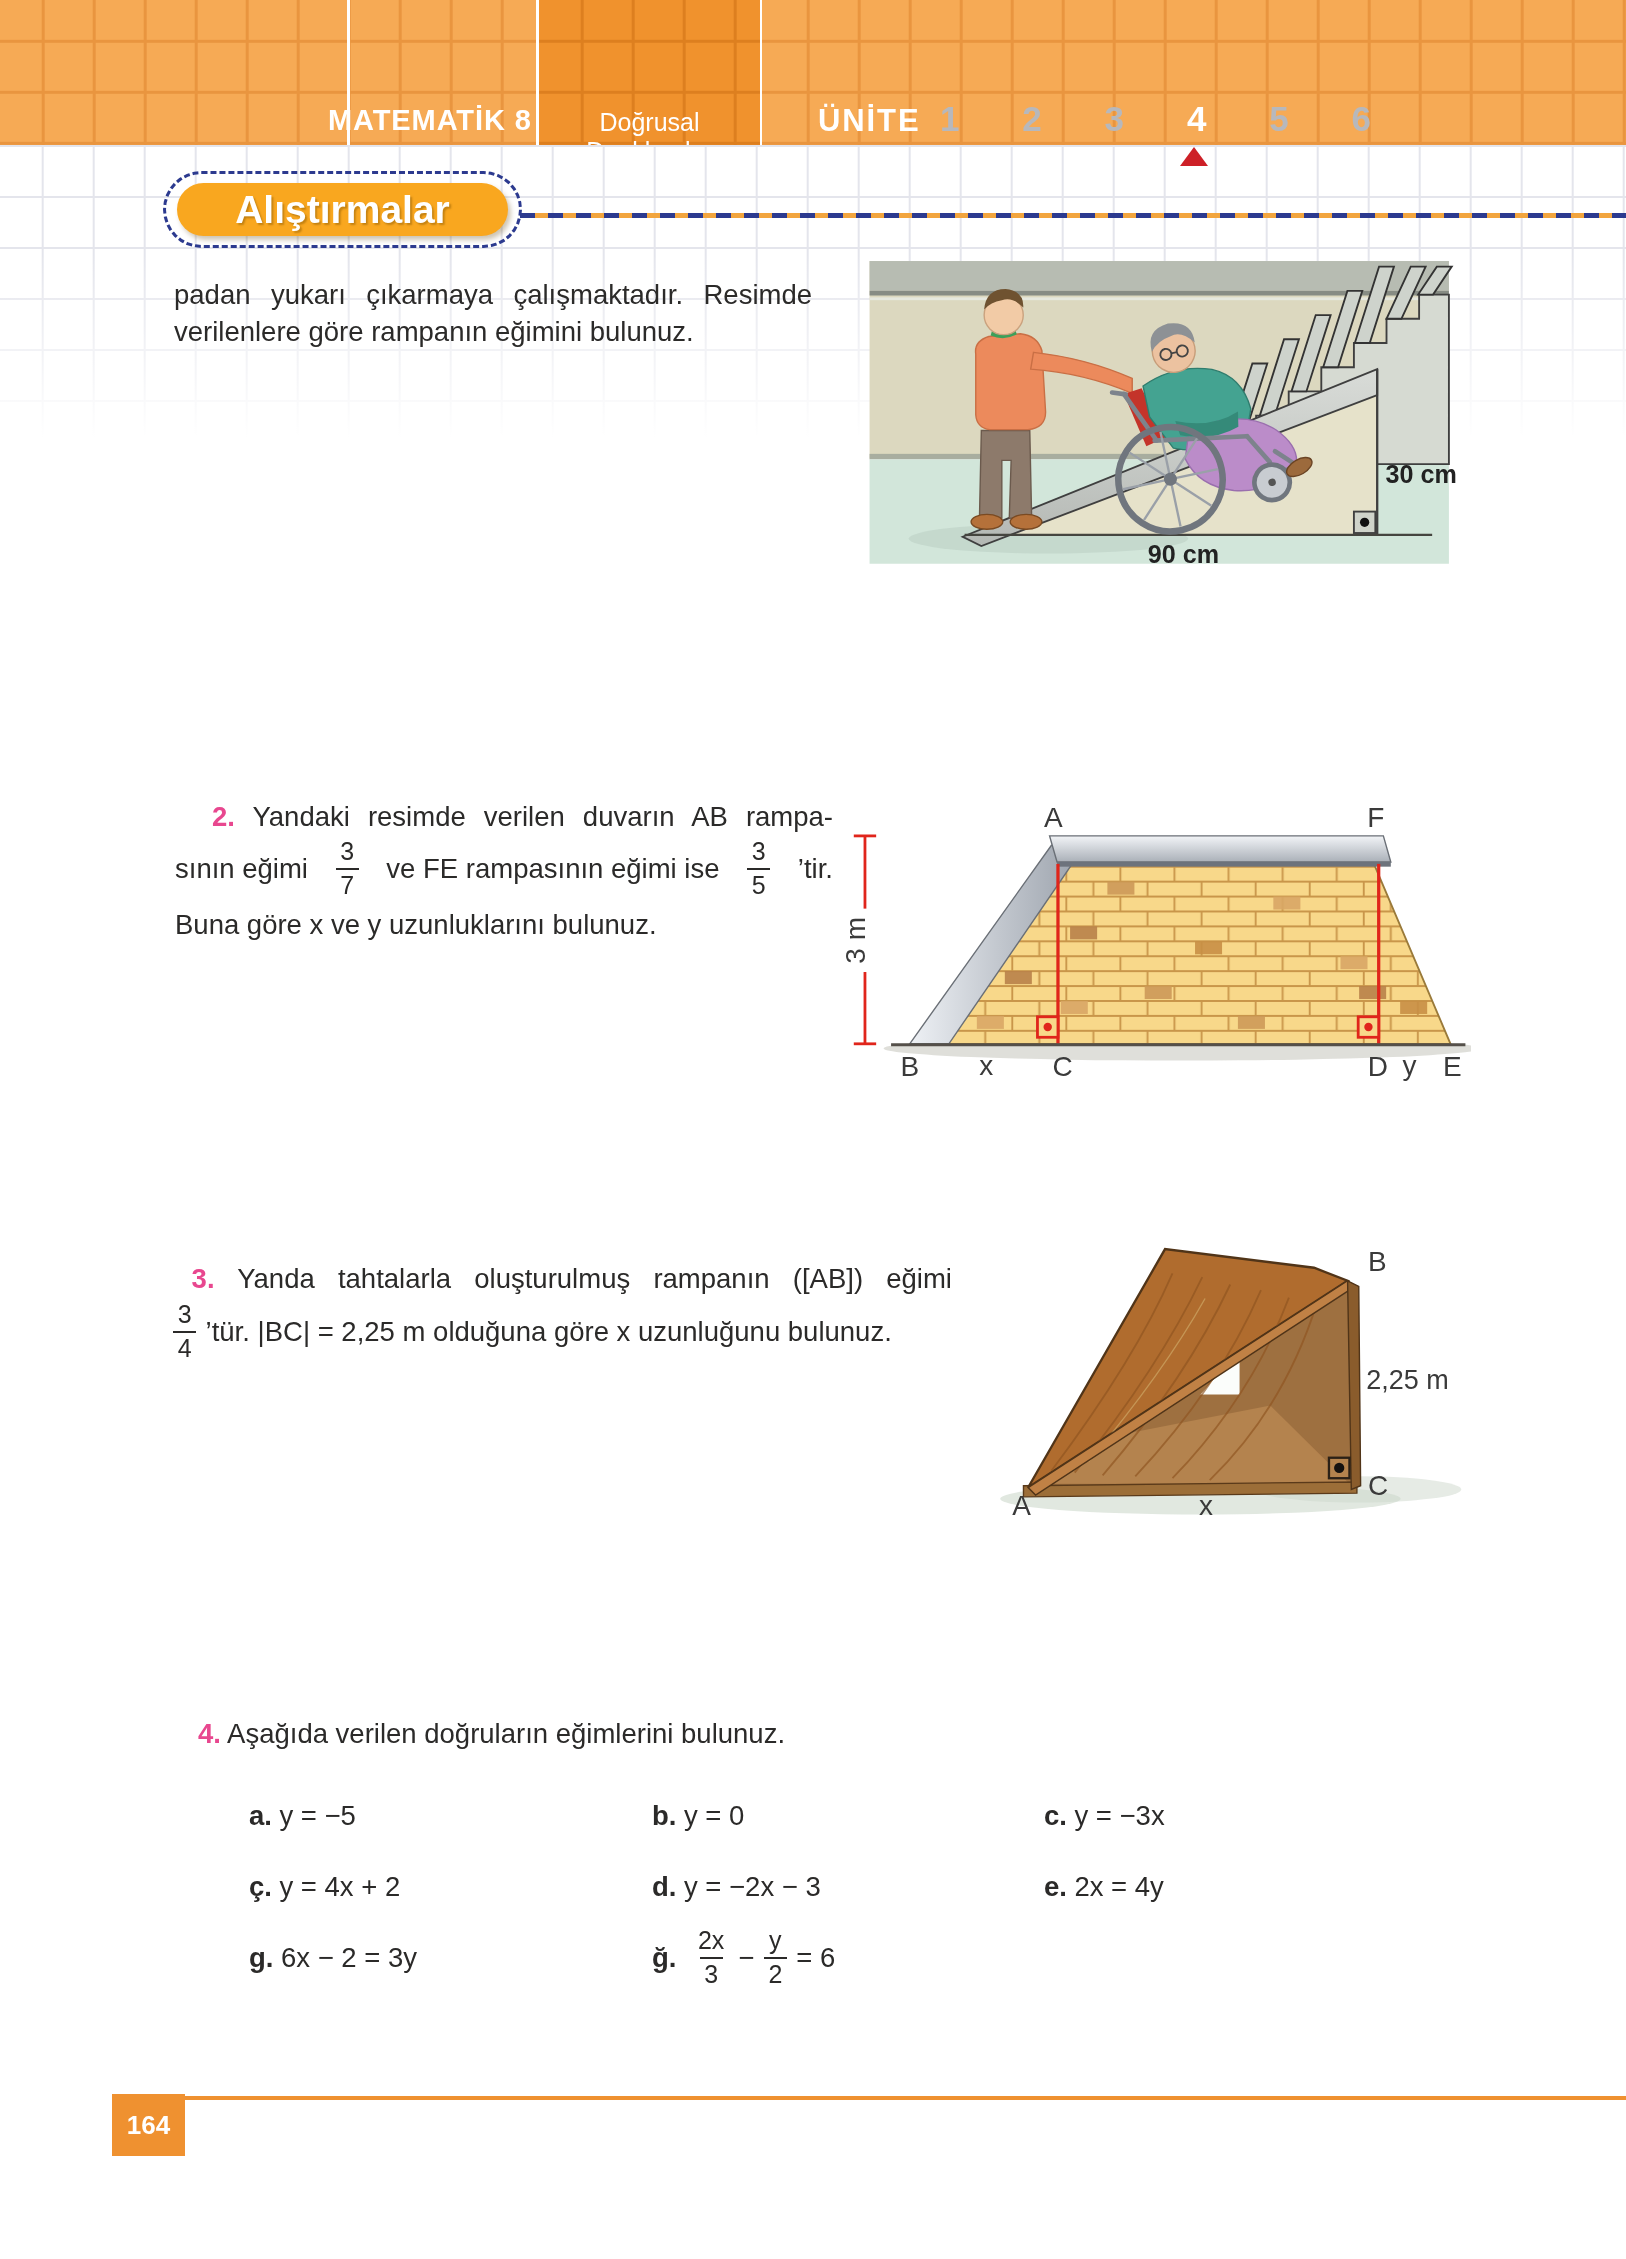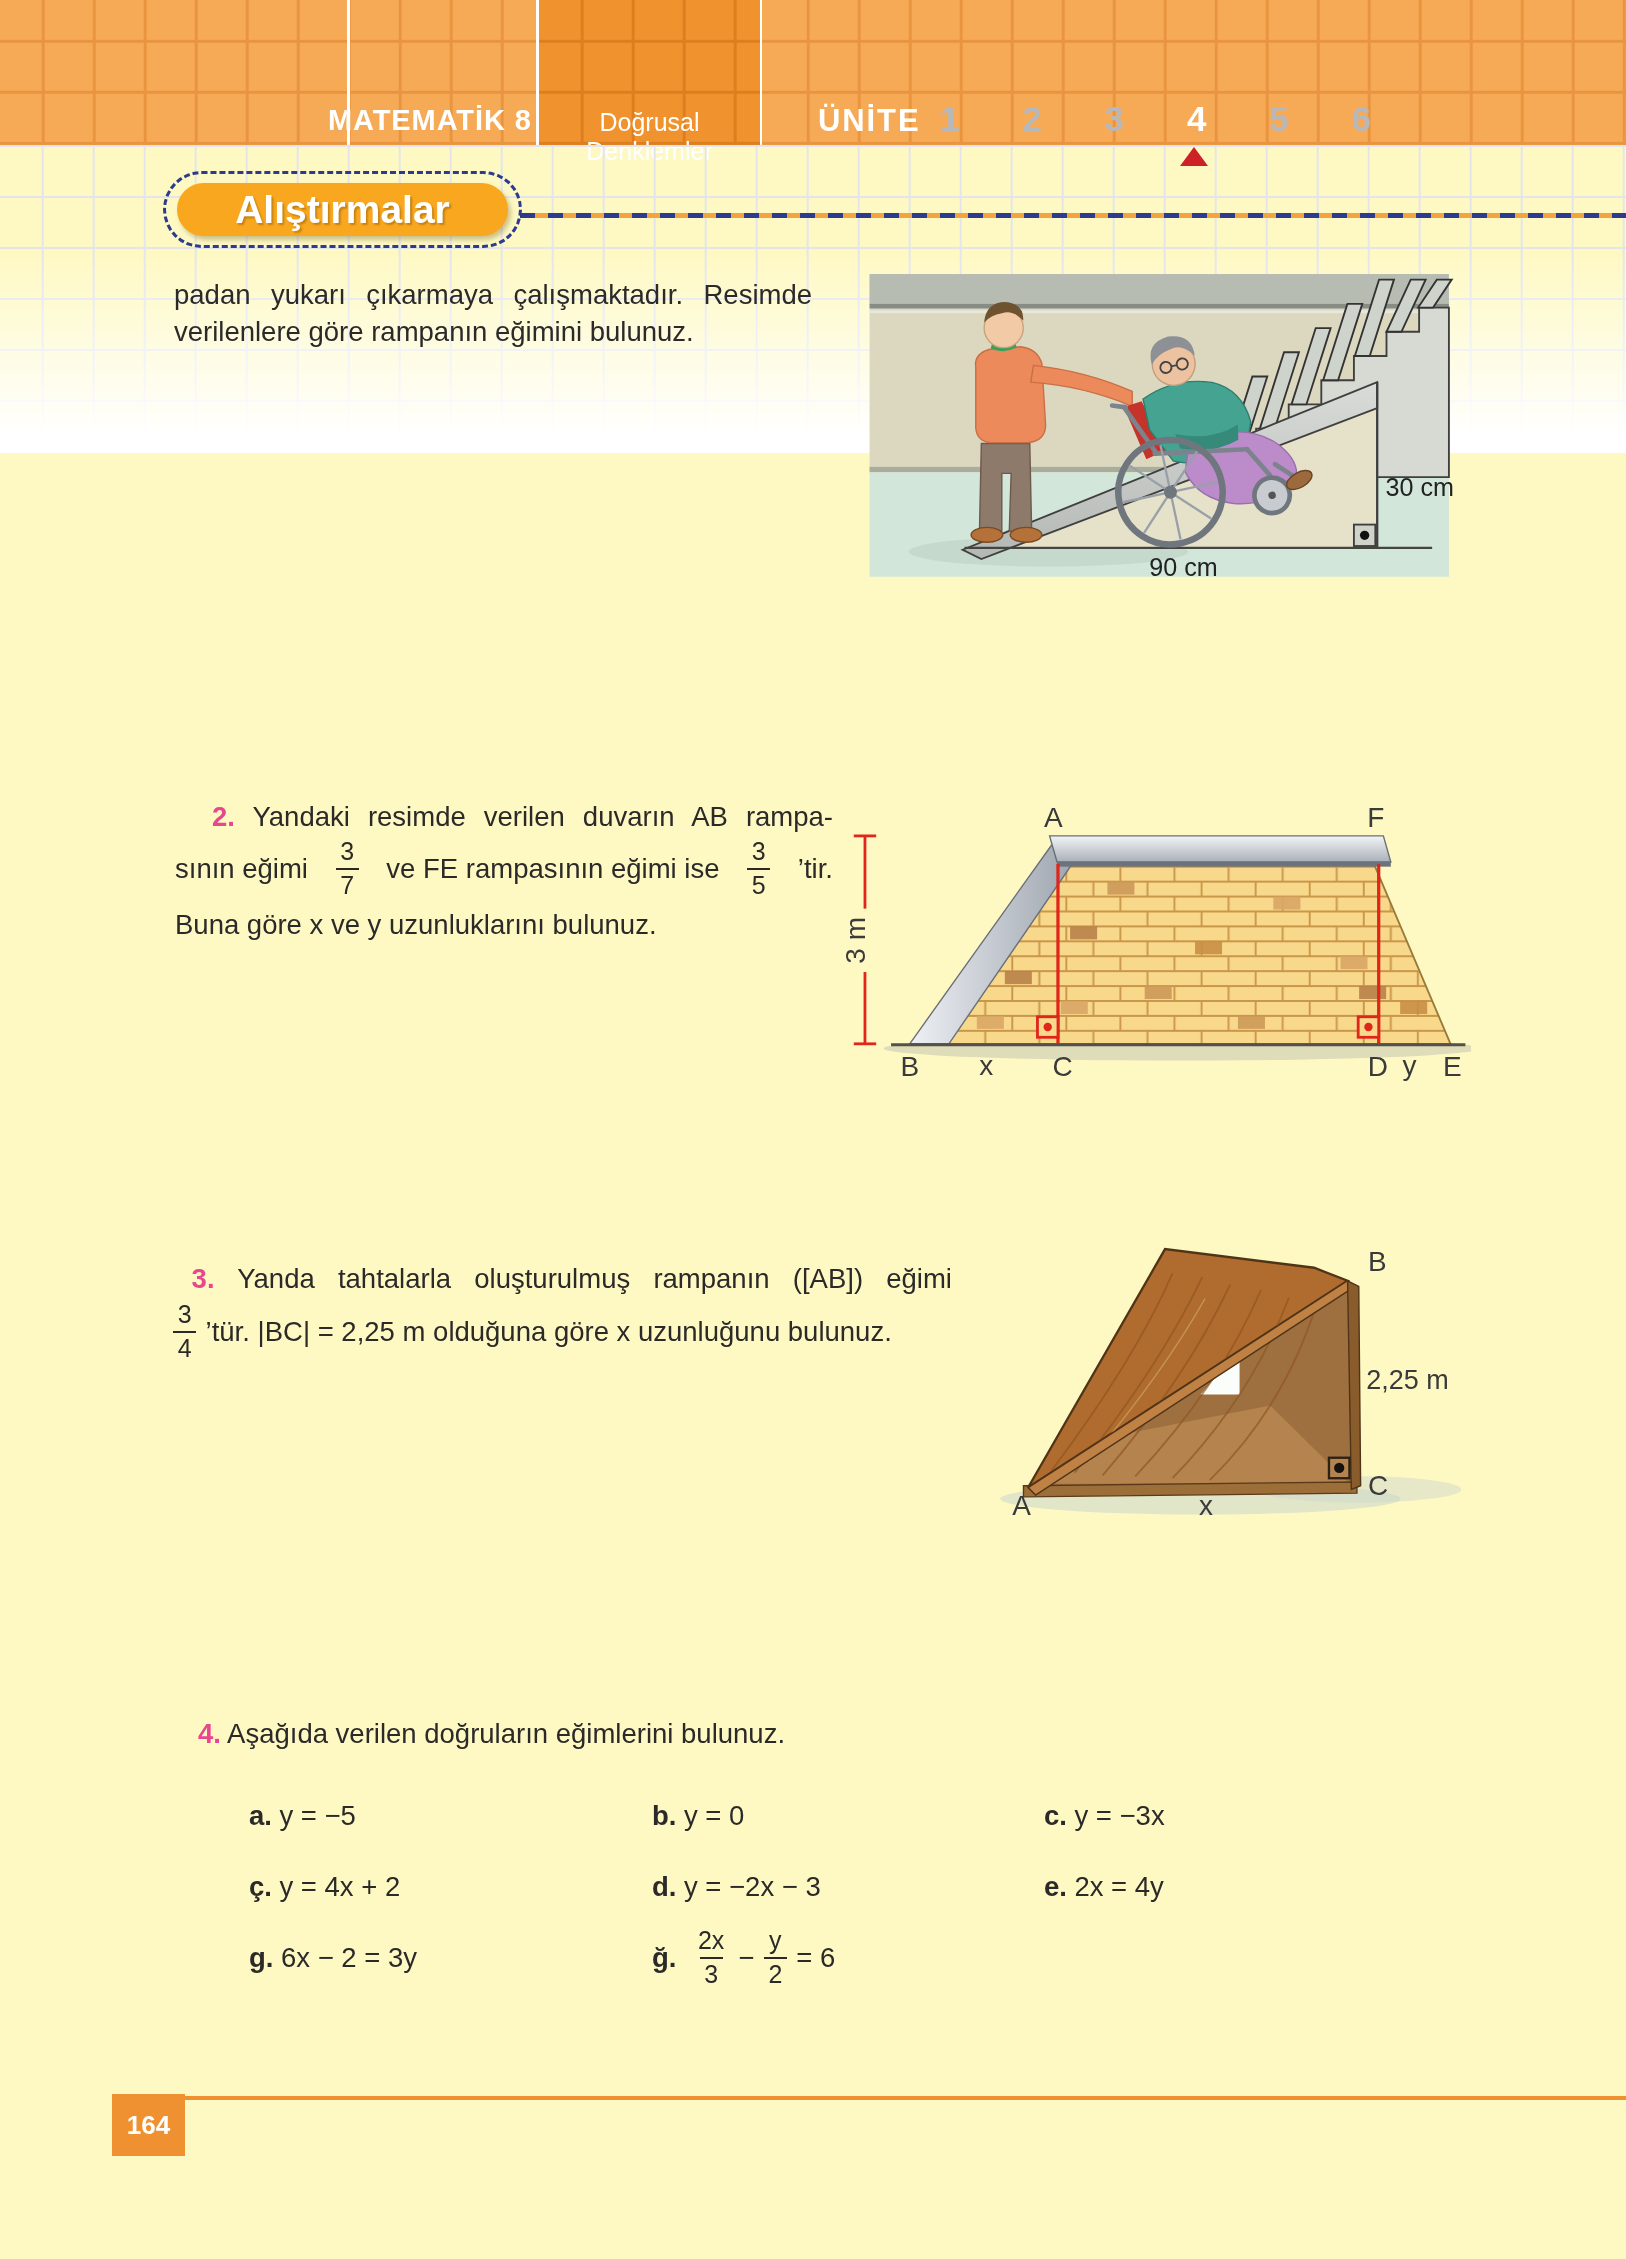--- a/index.html
+++ b/index.html
@@ -1,17 +1,17 @@
 <!DOCTYPE html>
 <html style="font-size:15px"><head>
 <meta charset="utf-8">
 <style>
   html,body{margin:0;padding:0;}
   body{font-family:"Liberation Sans", sans-serif; background:#888;}
-  .page{position:relative;width:1627px;height:2260px;background:#fef9c3;overflow:hidden;margin:0 auto;color:#2b2a29;}
+  .page{position:relative;width:1627px;height:2260px;background:#ffffff;overflow:hidden;margin:0 auto;color:#2b2a29;}
 
   
   .header{position:absolute;top:0;left:0;width:100%;height:145px;
     background-color:#f6aa55;
     background-image:linear-gradient(#e9953f 2.8px, transparent 2.8px),linear-gradient(90deg,#e9953f 2.8px, transparent 2.8px);
     background-size:51px 51px;background-position:-9.3px -11.2px;}
   .header .sep{position:absolute;top:0;width:2.8px;height:100%;background:#fff;}
   .header .dark-col{position:absolute;top:0;left:539px;width:221px;height:100%;
     background-color:#f0922d;
     background-image:linear-gradient(#dd7f1f 2.8px, transparent 2.8px),linear-gradient(90deg,#dd7f1f 2.8px, transparent 2.8px);
@@ -57,21 +57,21 @@
   .p2-text{left:175px;top:798px;width:658px;}
   .p2-text .l1{padding-left:37px;}
   .p2-text .l2{justify-content:space-between;height:67px;}
   .p2-text .l3{margin-top:3.7px;}
   .p3-text{left:173px;top:1260px;width:779px;}
   .p3-text .l1{padding-left:18.6px;}
   .p3-text .l2{gap:9.3px;height:69px;}
 
   
   .fig{position:absolute;}
-  .fig1{left:862px;top:261px;}
+  .fig1{left:862px;top:248px;font-weight:bold;}
   .fig2{left:837px;top:776px;}
   .fig3{left:986px;top:1210px;}
   svg text{font-family:"Liberation Sans", sans-serif;}
 
   
   .p4{left:174px;top:1715px;width:1324px;}
   .p4 .title-row{display:block;}
   .p4 .title-row .t{padding-left:24px;}
   .p4-items{margin:28px 0 0 75px;display:grid;grid-template-columns:403px 392px auto;grid-auto-rows:71px;align-items:center;}
   .p4-items .item{font-size:27.5px;}

